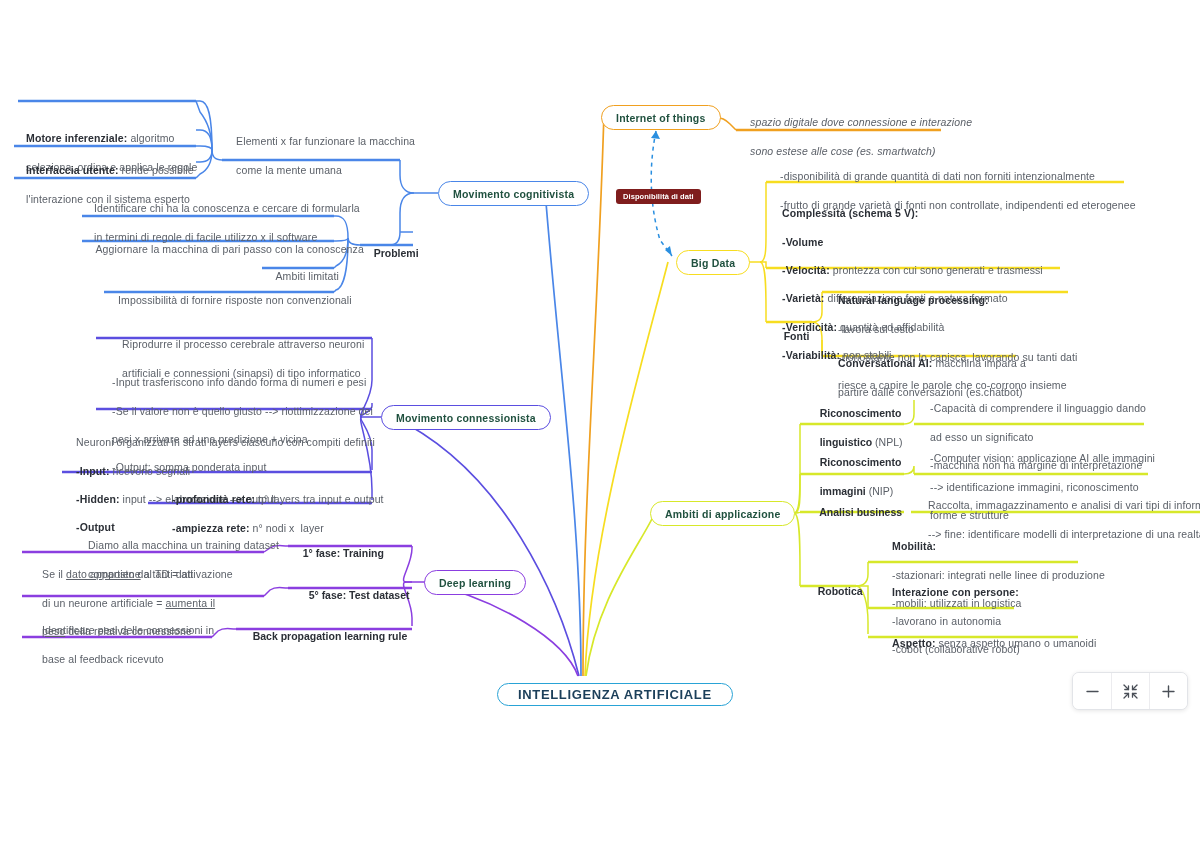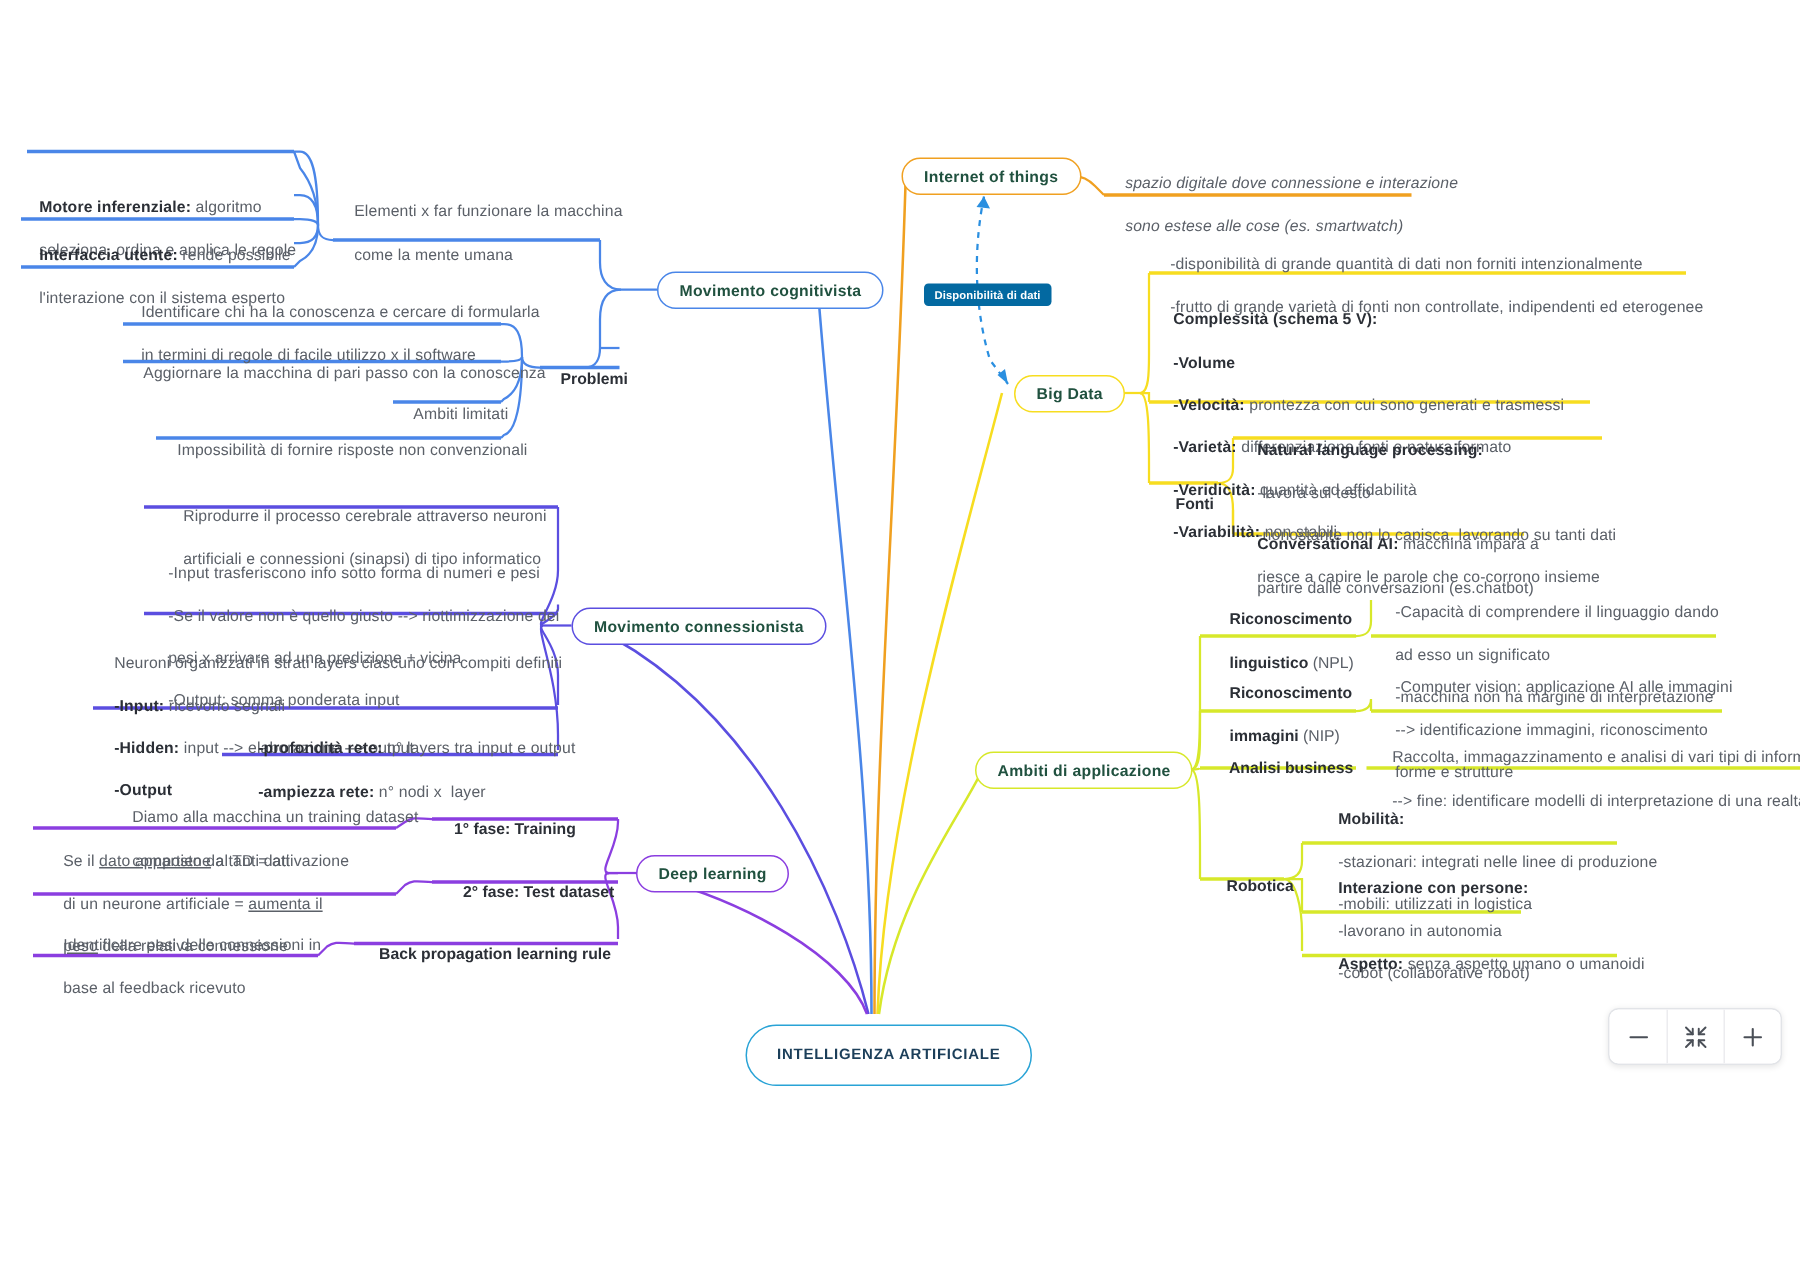--- a/index.html
+++ b/index.html
@@ -49,22 +49,22 @@
     font-size: 10.5px;
     font-weight: bold;
     padding: 0 14px;
     height: 25px;
     white-space: nowrap;
     letter-spacing: 0.02em;
   }
   .pill.root {
     border-color: #29a3d6;
     color: #1c3f5a;
-    font-size: 10px;
-    height: 41px;
+    font-size: 13px;
+    height: 23px;
     padding: 0 20px;
     letter-spacing: 0.05em;
   }
   .pill.orange { border-color: #f0a020; }
   .pill.yellow { border-color: #f7dd20; }
   .pill.lime   { border-color: #d7e82a; }
   .pill.indigo { border-color: #5b4ee0; }
   .pill.purple { border-color: #8b3ee0; }
   .pill.blue   { border-color: #4a86e8; }
 
@@ -75,21 +75,21 @@
     font-weight: bold;
     color: #2b2f36;
     white-space: pre;
     line-height: 14.2px;
   }
   .plabel .light { font-weight: normal; color: #5b6068; }
 
   
   .tag {
     position: absolute;
-    background: #0369a1;
+    background: #7f1d1d;
     color: #ffffff;
     font-size: 7.5px;
     font-weight: bold;
     border-radius: 3px;
     padding: 3px 7px;
     white-space: nowrap;
     letter-spacing: 0.01em;
   }
 
   
@@ -279,21 +279,21 @@
   <div class="pill indigo" style="left:381px; top:405px;">
     <span>Movimento connessionista</span>
   </div>
 
   <div class="leaf" style="left:110px; top:323px;">
     <span>Riprodurre il processo cerebrale attraverso neuroni</span><br>
     <span>artificiali e connessioni (sinapsi) di tipo informatico</span>
   </div>
 
   <div class="leaf" style="left:100px; top:361px;">
-    <span>-Input trasferiscono info sotto forma di numeri e pesi</span><br>
+    <span>-Input trasferiscono info dando forma di numeri e pesi</span><br>
     <span>-Se il valore non è quello giusto --&gt; riottimizzazione dei</span><br>
     <span>pesi x arrivare ad una predizione + vicina</span><br>
     <span>-Output: somma ponderata input</span>
   </div>
 
   <div class="leaf" style="left:64px; top:421px;">
     <span>Neuroni organizzati in strati layers ciascuno con compiti definiti</span><br>
     <b>-Input:</b><span> ricevono segnali</span><br>
     <b>-Hidden:</b><span> input --&gt; elaborazione --&gt; output</span><br>
     <b>-Output</b>
@@ -310,21 +310,21 @@
 
   <div class="plabel" style="left:291px; top:532px;">
     <span>1° fase: Training</span>
   </div>
   <div class="leaf" style="left:76px; top:524px;">
     <span>Diamo alla macchina un training dataset</span><br>
     <span>composto da tanti dati</span>
   </div>
 
   <div class="plabel" style="left:297px; top:574px;">
-    <span>2° fase: Test dataset</span>
+    <span>5° fase: Test dataset</span>
   </div>
   <div class="leaf" style="left:30px; top:553px;">
     <span>Se il </span><span class="u">dato appartiene</span><span> al TD = attivazione</span><br>
     <span>di un neurone artificiale = </span><span class="u">aumenta il</span><br>
     <span class="u">peso</span><span> della relativa connessione</span>
   </div>
 
   <div class="plabel" style="left:241px; top:615px;">
     <span>Back propagation learning rule</span>
   </div>

